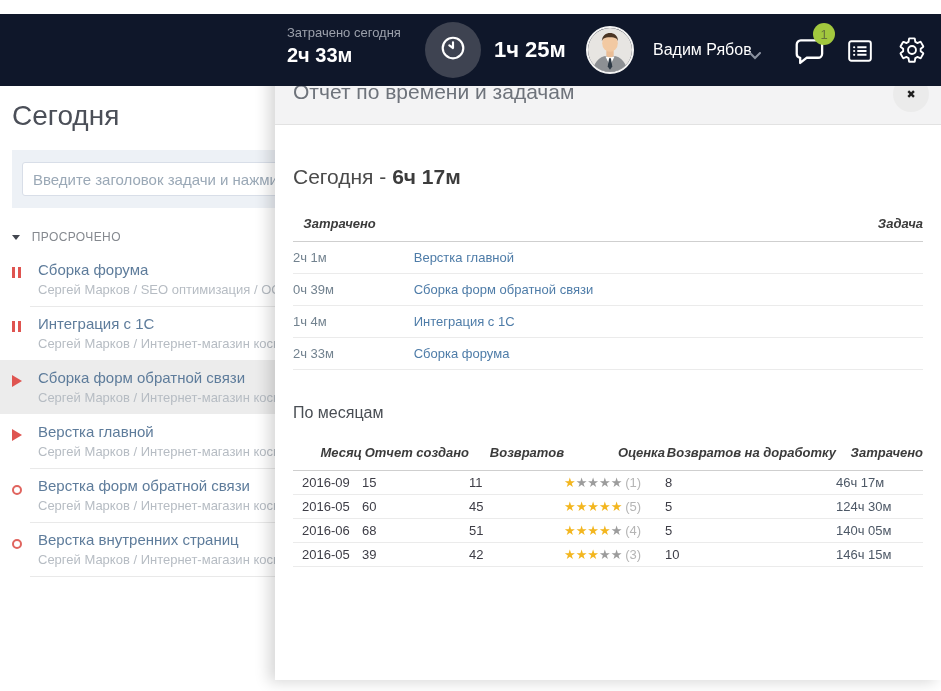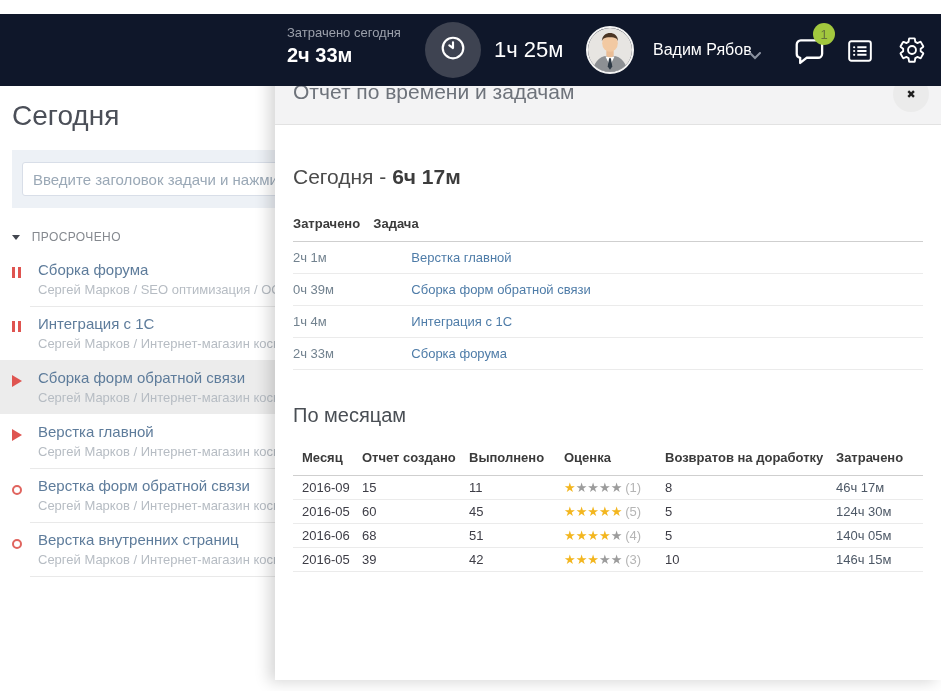--- a/index.html
+++ b/index.html
@@ -10,21 +10,21 @@
     -webkit-font-smoothing:antialiased;
   }
 
   
   .app-header { position:absolute; top:14px; left:0; width:941px; height:72px; background:#0f172a; z-index:30; }
   .spent-today { position:absolute; left:287px; top:11px; }
   .spent-today-label { color:#9ba0ab; font-size:13px; }
   .spent-today-value { color:#fff; font-size:20px; font-weight:bold; margin-top:4px; }
   .timer-button { position:absolute; left:425px; top:8px; width:56px; height:56px; border-radius:50%;
     background:#3e4351; display:flex; align-items:center; justify-content:center; cursor:pointer; }
-  .timer-value { position:absolute; left:494px; top:23px; color:#fff; font-size:22px; font-weight:normal; }
+  .timer-value { position:absolute; left:494px; top:23px; color:#fff; font-size:22px; font-weight:bold; }
   .avatar { position:absolute; left:586px; top:12px; width:48px; height:48px; border-radius:50%;
     overflow:hidden; border:2px solid #f4f4f4; cursor:pointer; }
   .avatar svg { display:block; }
   .user-name { position:absolute; left:645px; top:27px; color:#fff; font-size:16px; cursor:pointer;margin-left:8px; }
   .user-chevron { position:absolute; left:749px; top:32px; cursor:pointer; }
   .chat-button { position:absolute; left:795px; top:24px; cursor:pointer; }
   .chat-badge { position:absolute; left:813px; top:9px; width:22px; height:22px; border-radius:50%;
     background:#a2c83e; color:#66753b; font-size:13px; display:flex; align-items:center; justify-content:center; }
   .reports-button { position:absolute; left:847px; top:25px; cursor:pointer; }
   .settings-button { position:absolute; left:898px; top:22px; cursor:pointer; }
@@ -56,27 +56,27 @@
     box-shadow:-6px 2px 14px rgba(0,0,0,0.16); z-index:20; }
   .panel-header { height:62px; background:#f3f3f4; border-bottom:1px solid #e2e2e2; position:relative; }
   .panel-title { position:absolute; left:18px; top:17px; font-size:21px; color:#6e737b; font-weight:normal; }
   .close-button { position:absolute; right:12px; top:13px; width:36px; height:36px; border-radius:50%;
     background:#ebebeb; color:#1e1e1e; display:flex; align-items:center; justify-content:center;
     font-size:11px; font-weight:bold; cursor:pointer; }
   .panel-body { padding:0 18px; }
   .today-heading { margin-top:40px; font-size:21px; color:#4a4a4a; }
   .today-heading b { color:#3c3c3c; }
   table { border-collapse:collapse; width:100%; font-size:13px; }
-  th { text-align:left; font-weight:bold; color:#3b3b3b; padding:11px 0 10px 0; border-bottom:1px solid #cfcfcf; }
+  th { text-align:right; font-weight:bold; color:#3b3b3b; padding:11px 0 10px 0; border-bottom:1px solid #cfcfcf;font-style:italic; }
   td { padding:4px 0; border-bottom:1px solid #ebebeb; }
   .today-table { margin-top:16px; }
   .today-table .col-spent { width:92px; }
   .today-table td.spent { color:#72828f; }
   .today-table a { color:#4e7ca8; text-decoration:none; cursor:pointer; }
-  .months-heading { margin-top:34px; font-size:20px; font-weight:normal; color:#494e54; }
+  .months-heading { margin-top:34px; font-size:16px; font-weight:normal; color:#494e54; }
   .months-table { margin-top:12px; }
   .months-table th:first-child, .months-table td:first-child { padding-left:9px; }
   .months-table .c1 { width:69px; } .months-table .c2 { width:107px; } .months-table .c3 { width:95px; }
   .months-table .c4 { width:101px; } .months-table .c5 { width:171px; }
   .months-table td { color:#3d3d46; }
   .months-table td.spent { color:#4d5866; }
   .star { font-size:13px; }
   .star.on { color:#f3b61f; }
   .star.off { color:#9c9c9c; }
   .rating-count { color:#b5b5b5; margin-left:3px; }
@@ -240,21 +240,21 @@
       </tbody>
     </table>
 
     <h3 class="months-heading">По месяцам</h3>
 
     <table class="months-table">
       <thead>
         <tr>
           <th class="c1">Месяц</th>
           <th class="c2">Отчет создано</th>
-          <th class="c3">Выполнено</th>
+          <th class="c3">Возвратов</th>
           <th class="c4">Оценка</th>
           <th class="c5">Возвратов на доработку</th>
           <th>Затрачено</th>
         </tr>
       </thead>
       <tbody>
         <tr>
           <td>2016-09</td>
           <td>15</td>
           <td>11</td>

